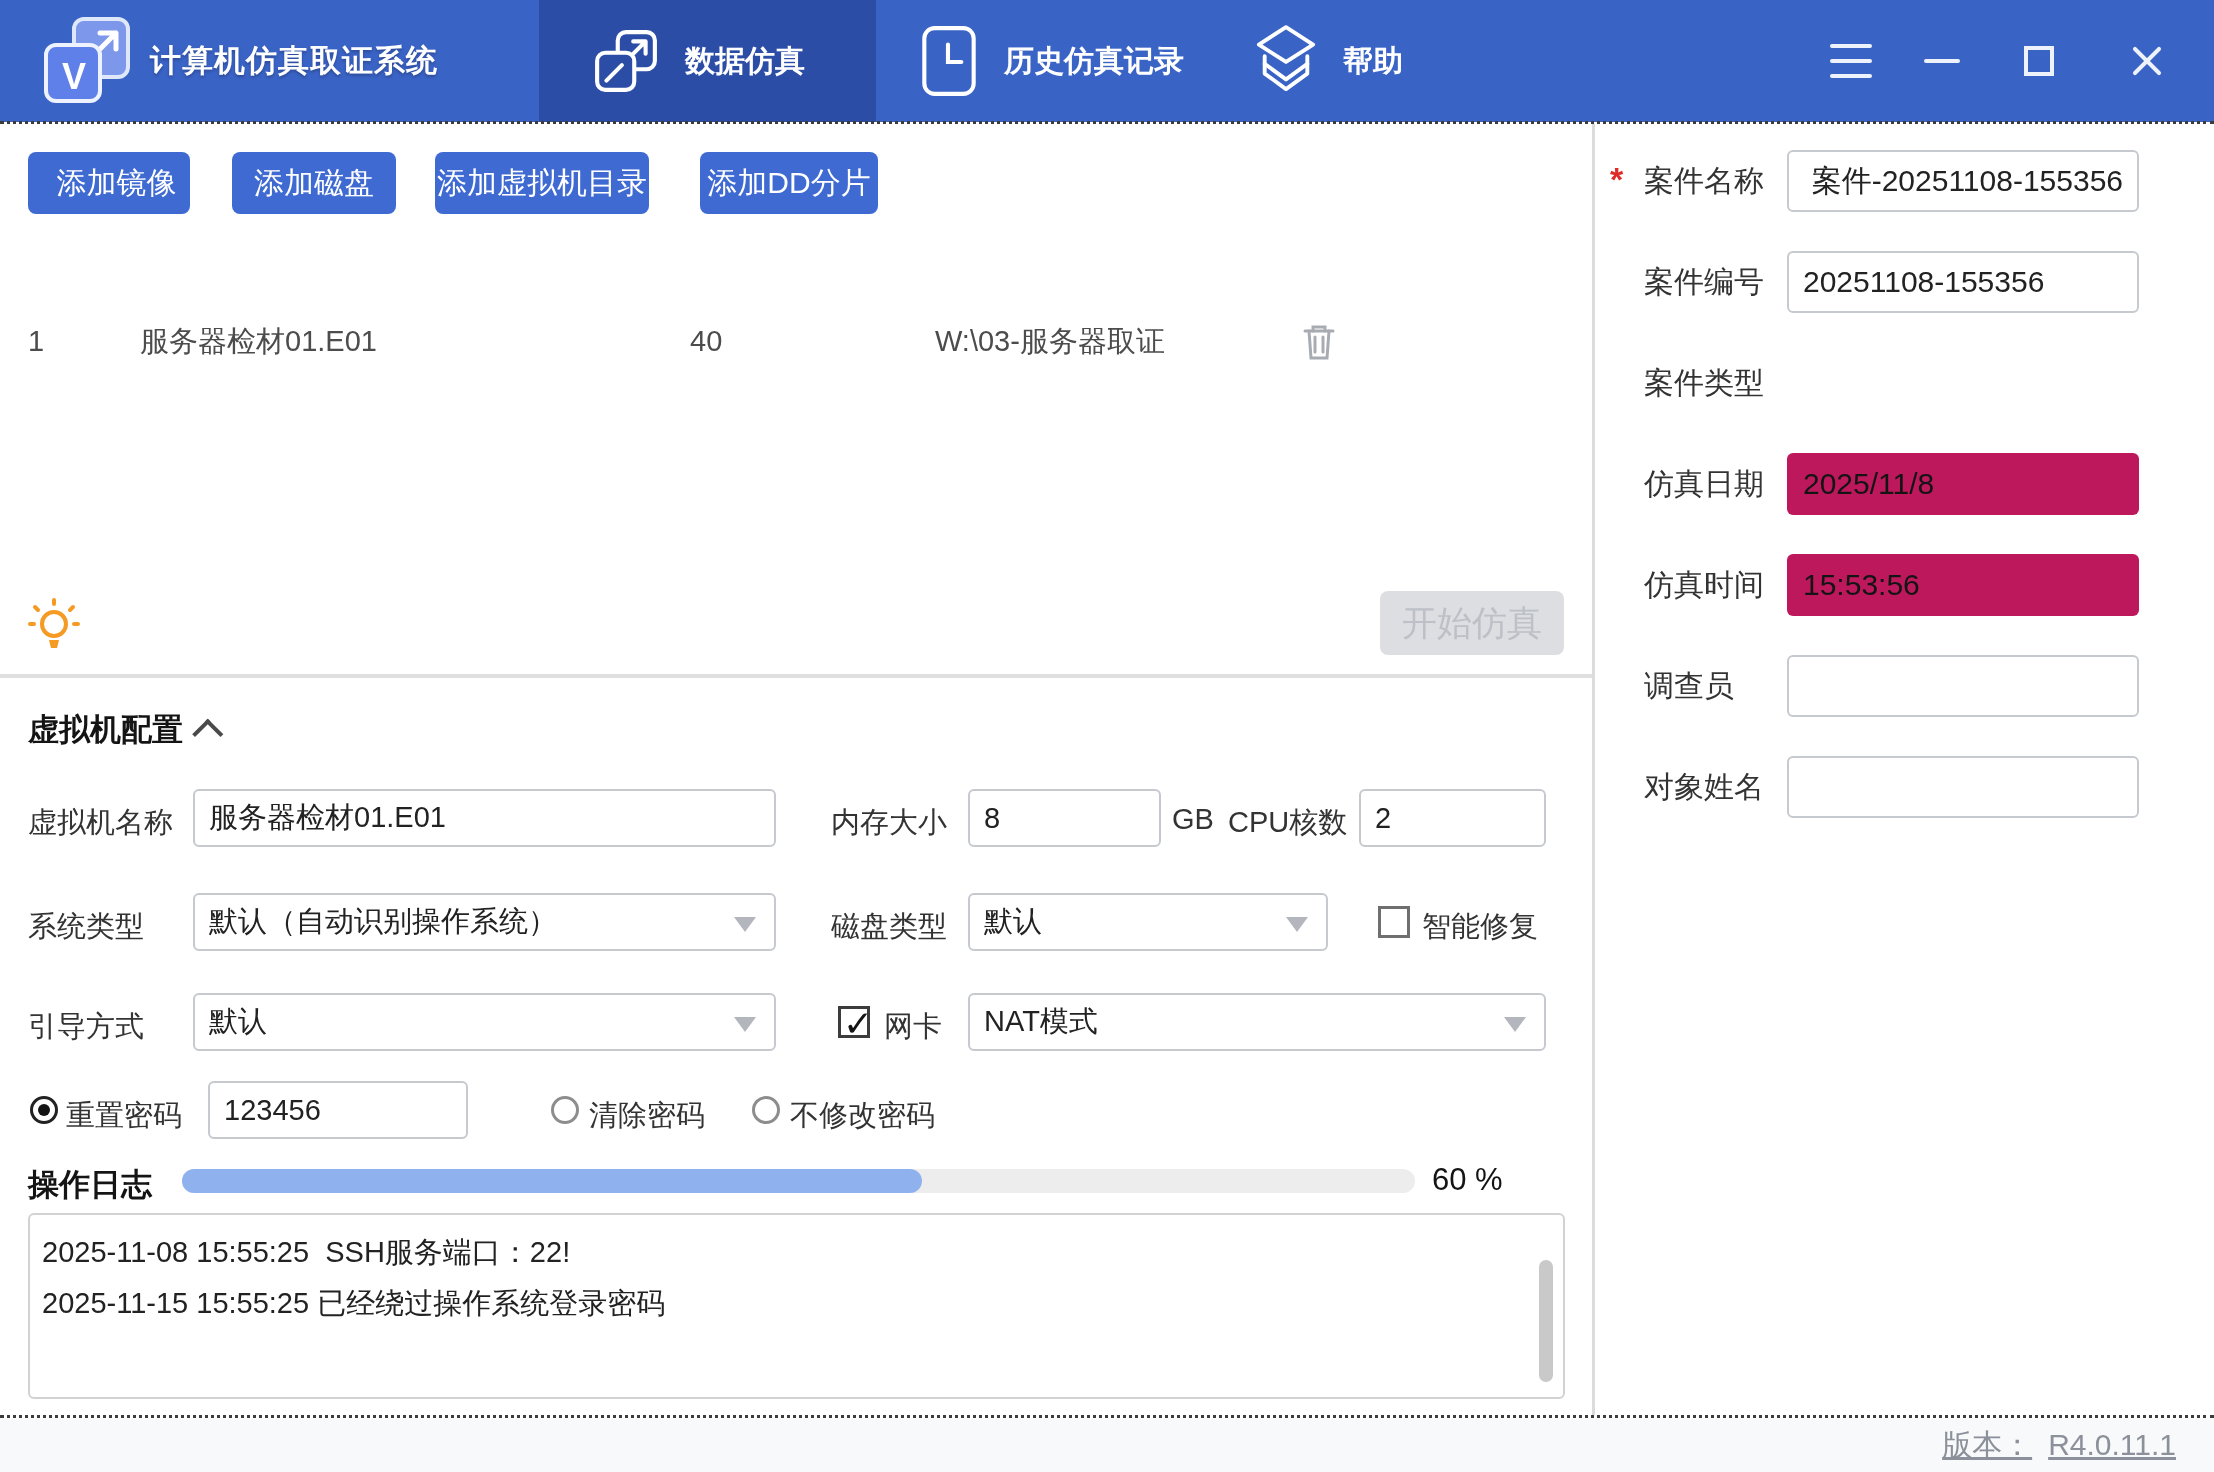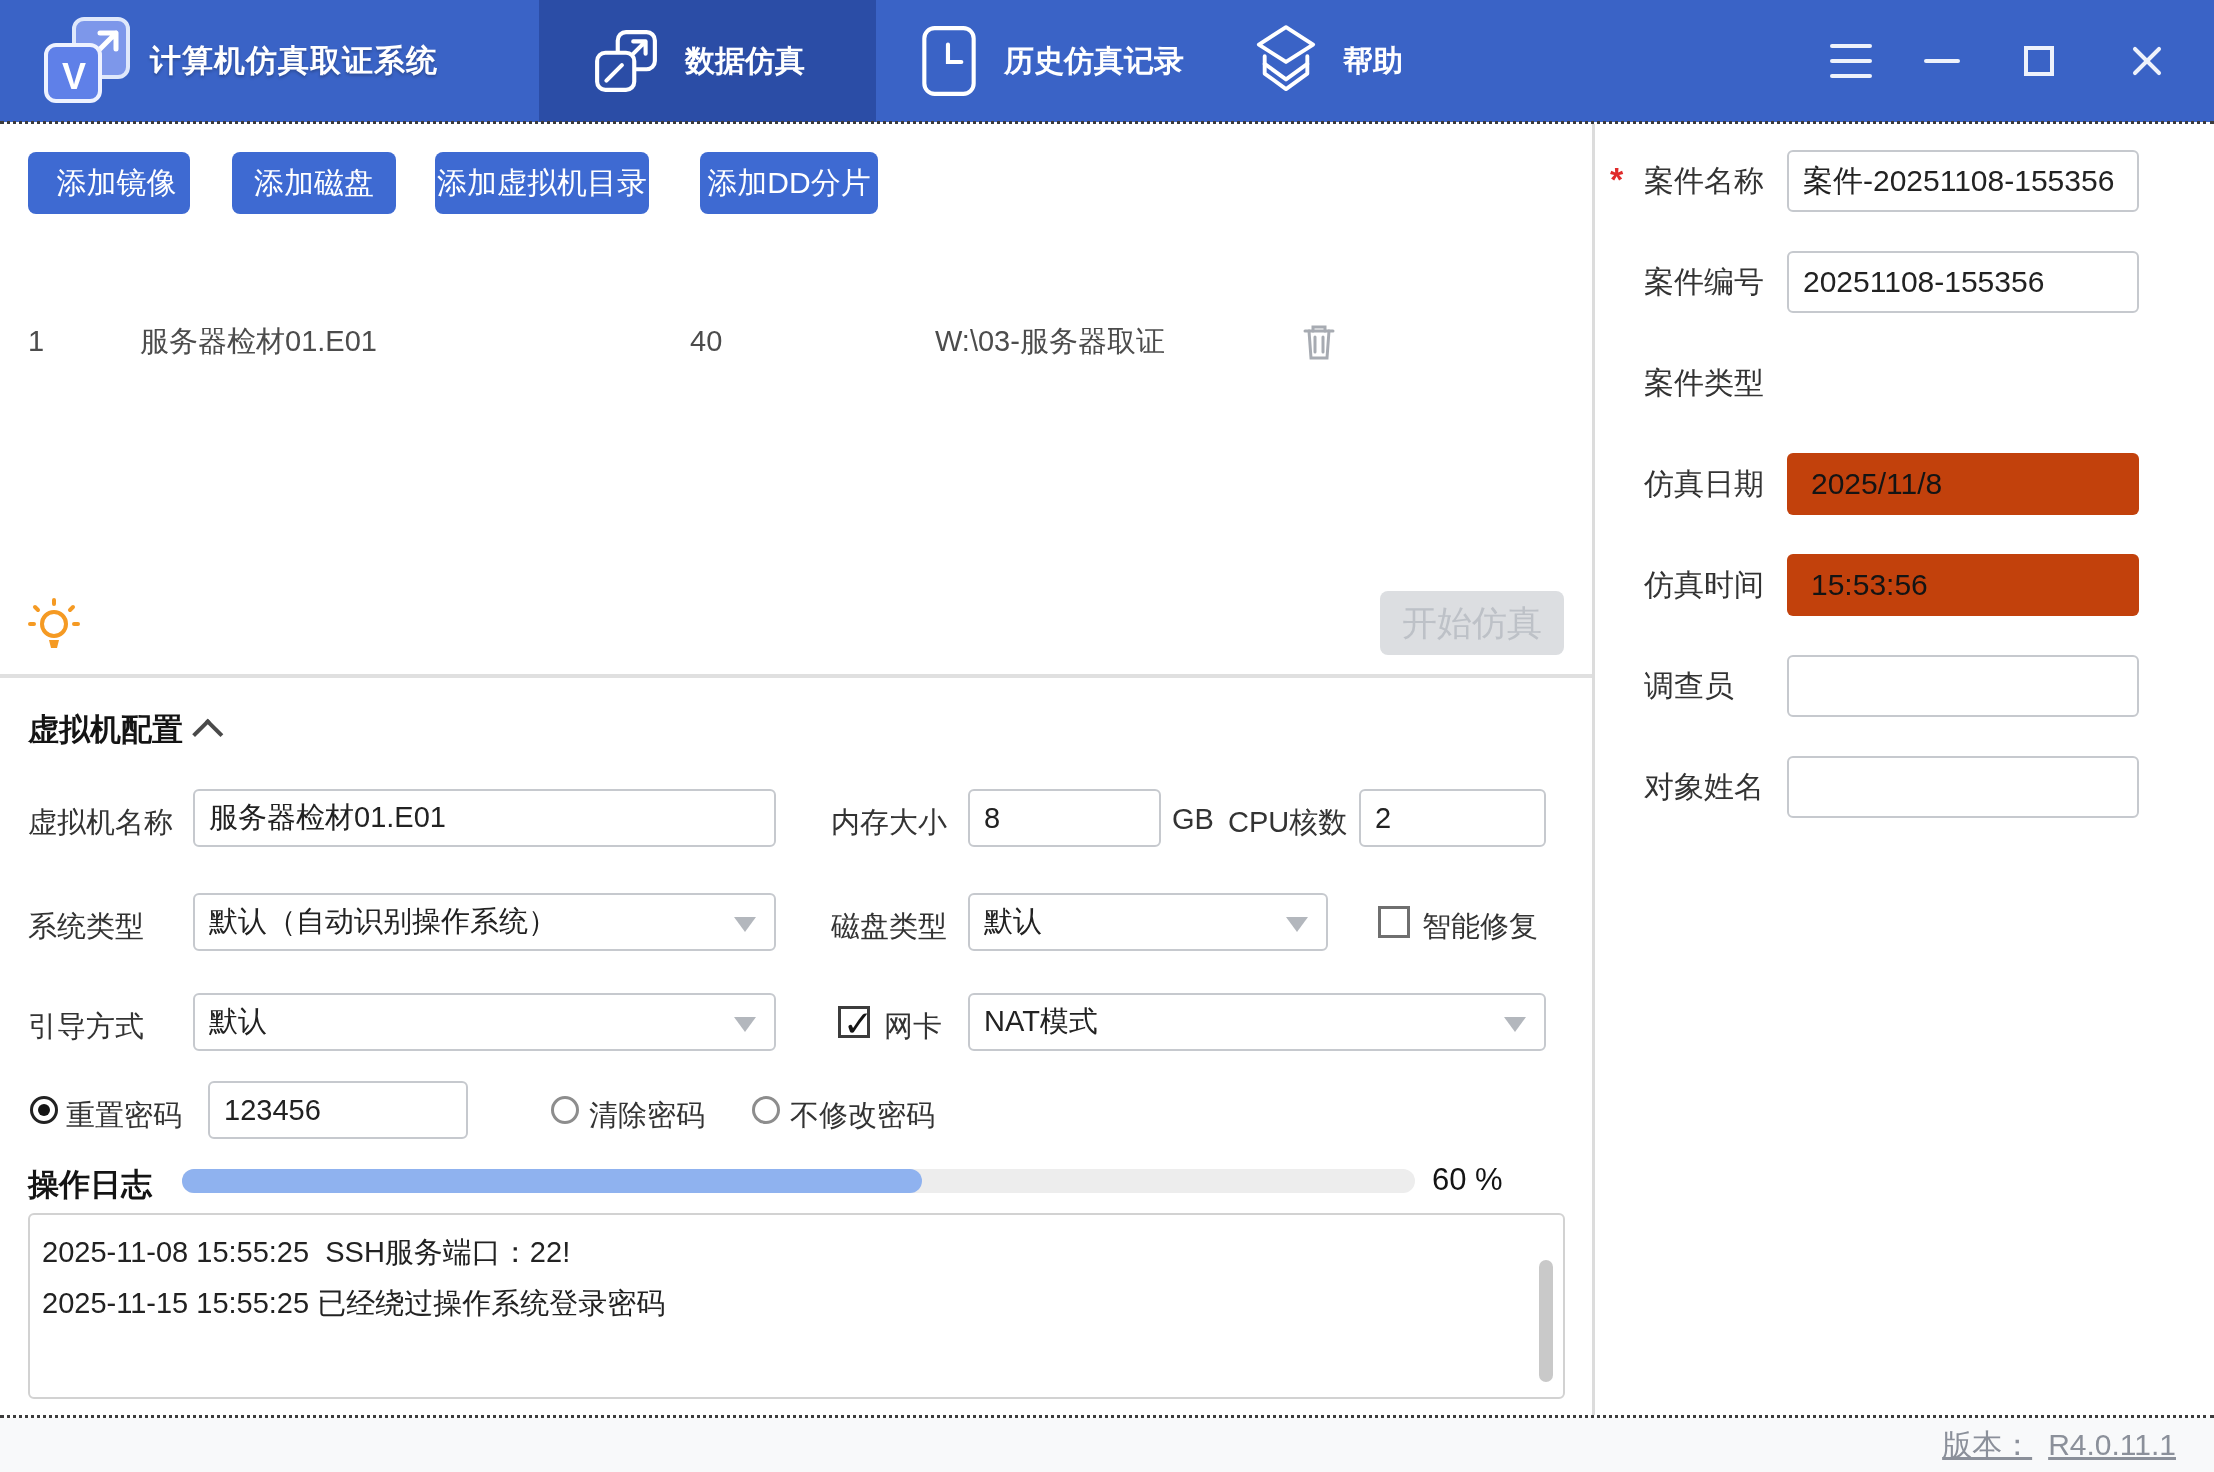--- a/index.html
+++ b/index.html
@@ -114,23 +114,23 @@
   
   .rpanel-sep { position: absolute; left: 1592px; top: 124px; width: 3px; height: 1291px; background: #dcdcdc; }
   .req-star { position: absolute; left: 1610px; top: 160px; color: #e02a2a; font-size: 34px; font-weight: bold; }
   .case-label { position: absolute; left: 1644px; font-size: 30px; color: #333; line-height: 62px; height: 62px; white-space: pre; }
   .case-input { position: absolute; left: 1787px; width: 352px; height: 62px; border: 2px solid #c6c9ce; border-radius: 6px;
     font-size: 30px; color: #222; padding: 0 14px; font-family: inherit; background: #fff; }
   .case-select { position: absolute; left: 1787px; width: 352px; height: 62px; border: 2px solid #c6c9ce; border-radius: 6px;
     background: #fff; display: flex; align-items: center; padding: 0 14px; font-size: 30px; color: #222; cursor: pointer; }
   .case-select .arrow { position: absolute; right: 20px; top: 24px; width: 0; height: 0;
     border-left: 11px solid transparent; border-right: 11px solid transparent; border-top: 15px solid #b3b7bd; }
-  .case-disabled { position: absolute; left: 1787px; width: 352px; height: 62px; background: #c2410c; border-radius: 6px;
-    display: flex; align-items: center; padding: 0 24px; font-size: 30px; color: #141414; }
-  .cr0 { top: 150px; } .cr1 { top: 251px; } .cr2 { top: 352px; } .cr3 { top: 453px; }
+  .case-disabled { position: absolute; left: 1787px; width: 352px; height: 62px; background: #be185d; border-radius: 6px;
+    display: flex; align-items: center; padding: 0 16px; font-size: 30px; color: #141414; }
+  .cr0 { top: 150px; text-align: right; } .cr1 { top: 251px; } .cr2 { top: 352px; } .cr3 { top: 453px; }
   .cr4 { top: 554px; } .cr5 { top: 655px; } .cr6 { top: 756px; }
   
   .statusbar { position: absolute; left: 0; top: 1418px; width: 2214px; height: 54px; background: #f8f9fa; }
   .version { position: absolute; right: 38px; top: 1418px; height: 54px; display: flex; align-items: center; gap: 16px;
     color: #8b909a; font-size: 30px; text-decoration: underline; }
 </style>
 </head>
 <body>
 
 <div class="screen">

